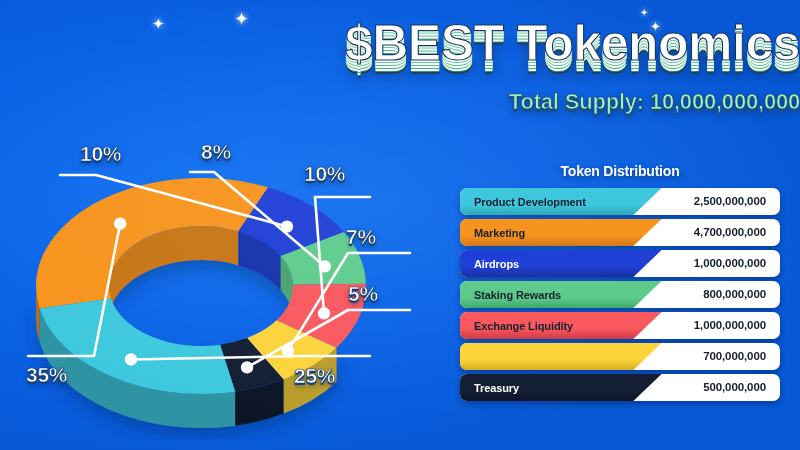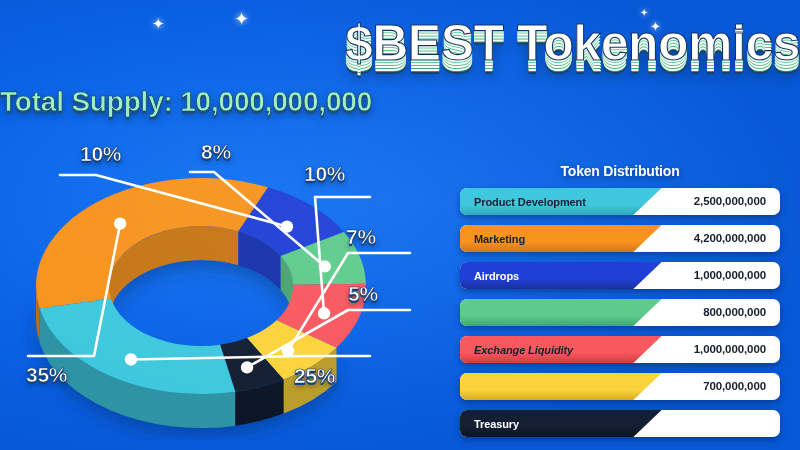--- a/index.html
+++ b/index.html
@@ -59,22 +59,22 @@
       0 11px 0 #ffffff,
       0 12px 0 #2f9768,
       0 14px 0 #19406e,
       0 16px 12px rgba(3,30,72,0.45);
   }
   .subtitle {
     position: absolute;
     top: 86px;
     left: 0;
     width: 800px;
-    text-align: left;
-    font-size: 28px;
+    text-align: right;
+    font-size: 22px;
     line-height: 32px;
     font-weight: bold;
     letter-spacing: -0.2px;
     color: #9ef0c0;
     -webkit-text-stroke: 0.7px #14406c;
     text-shadow: 0 3px 0 #1b4f87, 0 4px 7px rgba(4,28,66,0.5);
     z-index: 6;
   }
   .sparkle {
     position: absolute;
@@ -137,21 +137,21 @@
   }
   #rows {
     position: absolute;
     top: 40px;
     left: 8px;
     width: 320px;
   }
   .row {
     position: relative;
     height: 27px;
-    margin-bottom: 10px;
+    margin-bottom: 4px;
     border-radius: 7px;
     background: #ffffff;
     overflow: hidden;
     box-shadow: 0 3px 6px rgba(3,26,64,0.40);
   }
   .row-fill {
     position: absolute;
     left: 0;
     top: 0;
     height: 27px;
@@ -258,40 +258,42 @@
     <div id="dist-title">Token Distribution</div>
     <div id="rows">
         <div class="row">
           <div class="row-fill" style="background: linear-gradient(rgb(63, 200, 221) 0%, rgb(63, 200, 221) 62%, rgb(46, 167, 186) 100%);"></div>
           <div class="row-name" style="color: rgb(21, 32, 46);">Product Development</div>
           <div class="row-value">2,500,000,000</div>
         </div>
         <div class="row">
           <div class="row-fill" style="background: linear-gradient(rgb(247, 148, 30) 0%, rgb(247, 148, 30) 62%, rgb(210, 118, 26) 100%);"></div>
           <div class="row-name" style="color: rgb(21, 32, 46);">Marketing</div>
-          <div class="row-value">4,200,000,000</div>
+          <div class="row-value">4,700,000,000</div>
         </div>
         <div class="row">
           <div class="row-fill" style="background: linear-gradient(rgb(31, 63, 214) 0%, rgb(31, 63, 214) 62%, rgb(26, 47, 158) 100%);"></div>
           <div class="row-name" style="color: rgb(255, 255, 255);">Airdrops</div>
           <div class="row-value">1,000,000,000</div>
         </div>
         <div class="row">
           <div class="row-fill" style="background: linear-gradient(rgb(94, 203, 140) 0%, rgb(94, 203, 140) 62%, rgb(61, 168, 108) 100%);"></div>
+          <div class="row-name" style="color: rgb(21, 32, 46);">Staking Rewards</div>
           <div class="row-value">800,000,000</div>
         </div>
         <div class="row">
           <div class="row-fill" style="background: linear-gradient(rgb(249, 88, 95) 0%, rgb(249, 88, 95) 62%, rgb(207, 58, 69) 100%);"></div>
-          <div class="row-name" style="color: rgb(21, 32, 46); font-style: italic;">Exchange Liquidity</div>
+          <div class="row-name" style="color: rgb(21, 32, 46);">Exchange Liquidity</div>
           <div class="row-value">1,000,000,000</div>
         </div>
         <div class="row">
           <div class="row-fill" style="background: linear-gradient(rgb(251, 212, 60) 0%, rgb(251, 212, 60) 62%, rgb(214, 171, 31) 100%);"></div>
           <div class="row-value">700,000,000</div>
         </div>
         <div class="row">
           <div class="row-fill" style="background: linear-gradient(rgb(21, 31, 52) 0%, rgb(21, 31, 52) 62%, rgb(12, 20, 36) 100%);"></div>
           <div class="row-name" style="color: rgb(255, 255, 255);">Treasury</div>
+          <div class="row-value">500,000,000</div>
         </div>
       </div>
   </div>
 
 </div>
 
 </body></html>

